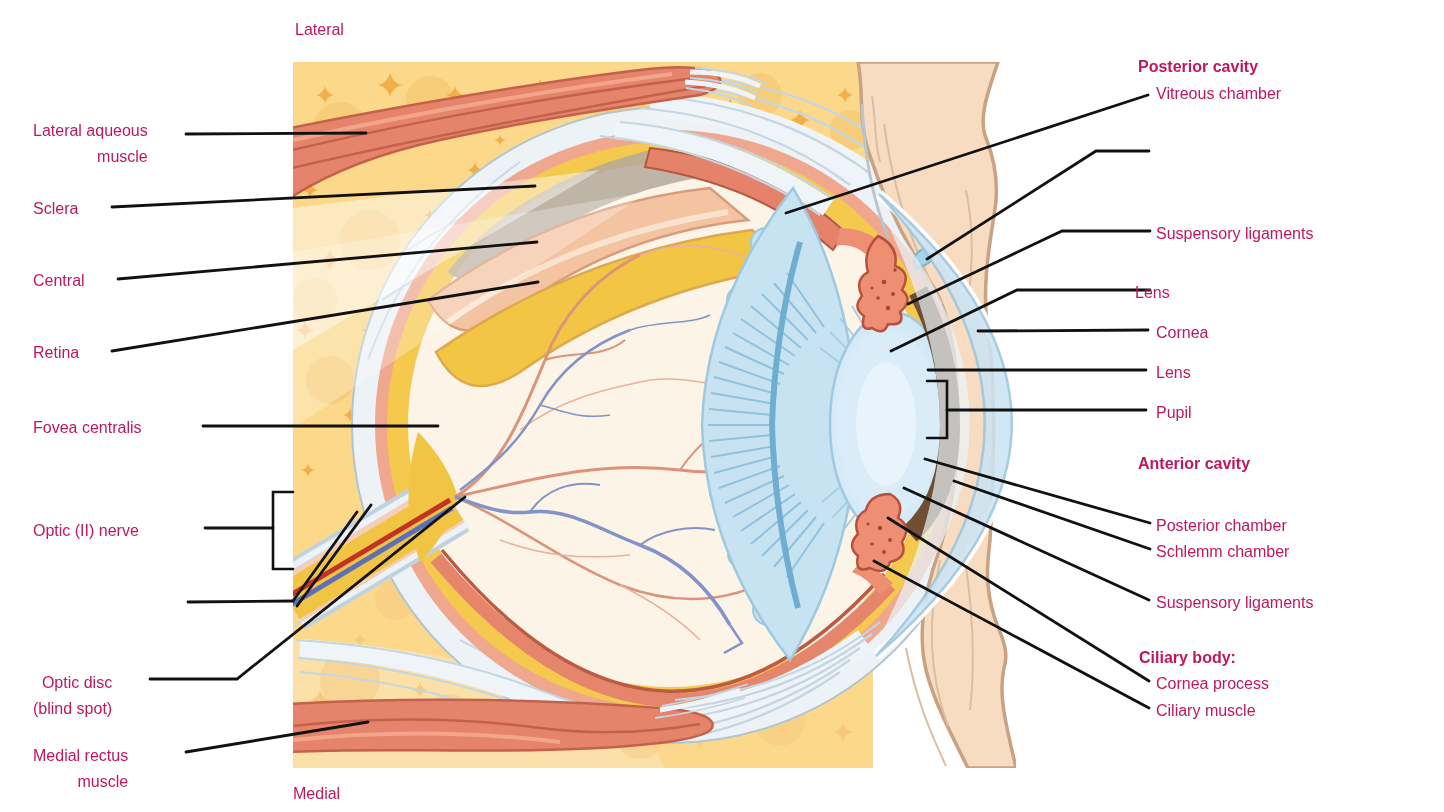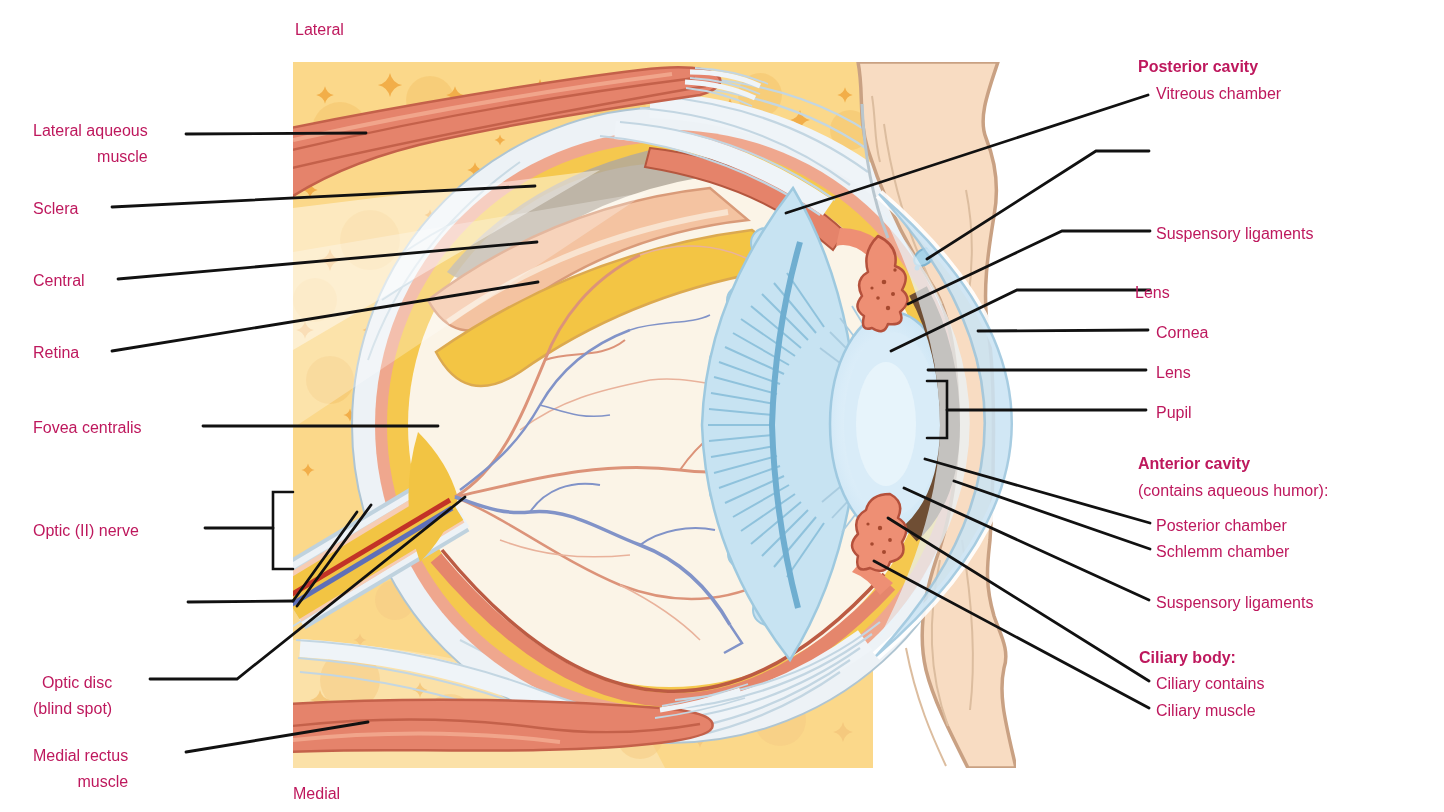--- a/index.html
+++ b/index.html
@@ -366,21 +366,20 @@
 <div class="lbl" style="left:293px;top:781px">Medial</div>
 
 <div class="lbl bold" style="left:1138px;top:54px">Posterior cavity</div>
 <div class="lbl" style="left:1156px;top:81px">Vitreous chamber</div>
 <div class="lbl" style="left:1156px;top:221px">Suspensory ligaments</div>
 <div class="lbl" style="left:1135px;top:280px">Lens</div>
 <div class="lbl" style="left:1156px;top:320px">Cornea</div>
 <div class="lbl" style="left:1156px;top:360px">Lens</div>
 <div class="lbl" style="left:1156px;top:400px">Pupil</div>
 <div class="lbl bold" style="left:1138px;top:451px">Anterior cavity</div>
-<div class="lbl" style="left:1138px;top:478px">(contains aqueous humor):</div>
 <div class="lbl" style="left:1156px;top:513px">Posterior chamber</div>
 <div class="lbl" style="left:1156px;top:539px">Schlemm chamber</div>
 <div class="lbl" style="left:1156px;top:590px">Suspensory ligaments</div>
 <div class="lbl bold" style="left:1139px;top:645px">Ciliary body:</div>
-<div class="lbl" style="left:1156px;top:671px">Ciliary contains</div>
+<div class="lbl" style="left:1156px;top:671px">Cornea process</div>
 <div class="lbl" style="left:1156px;top:698px">Ciliary muscle</div>
 
 </div>
 
 </body></html>

